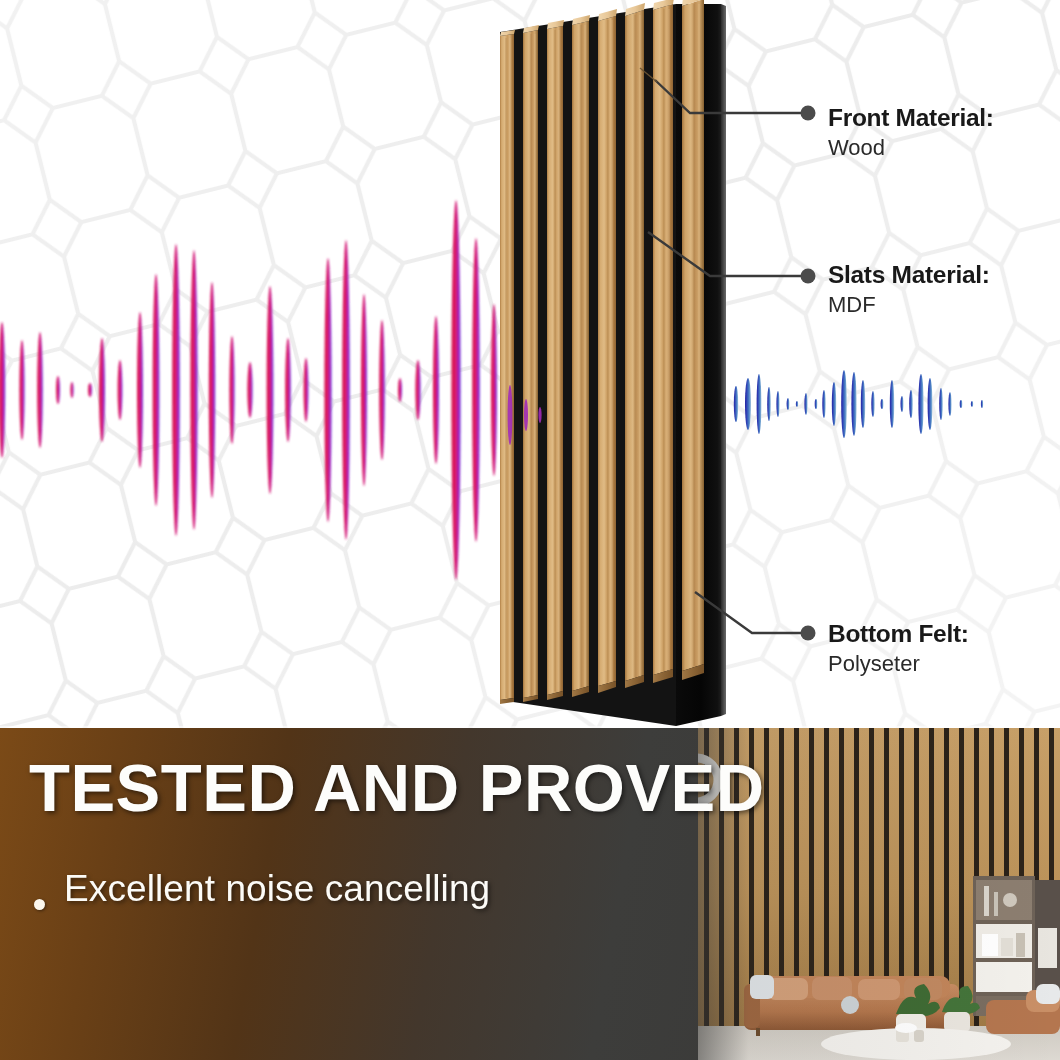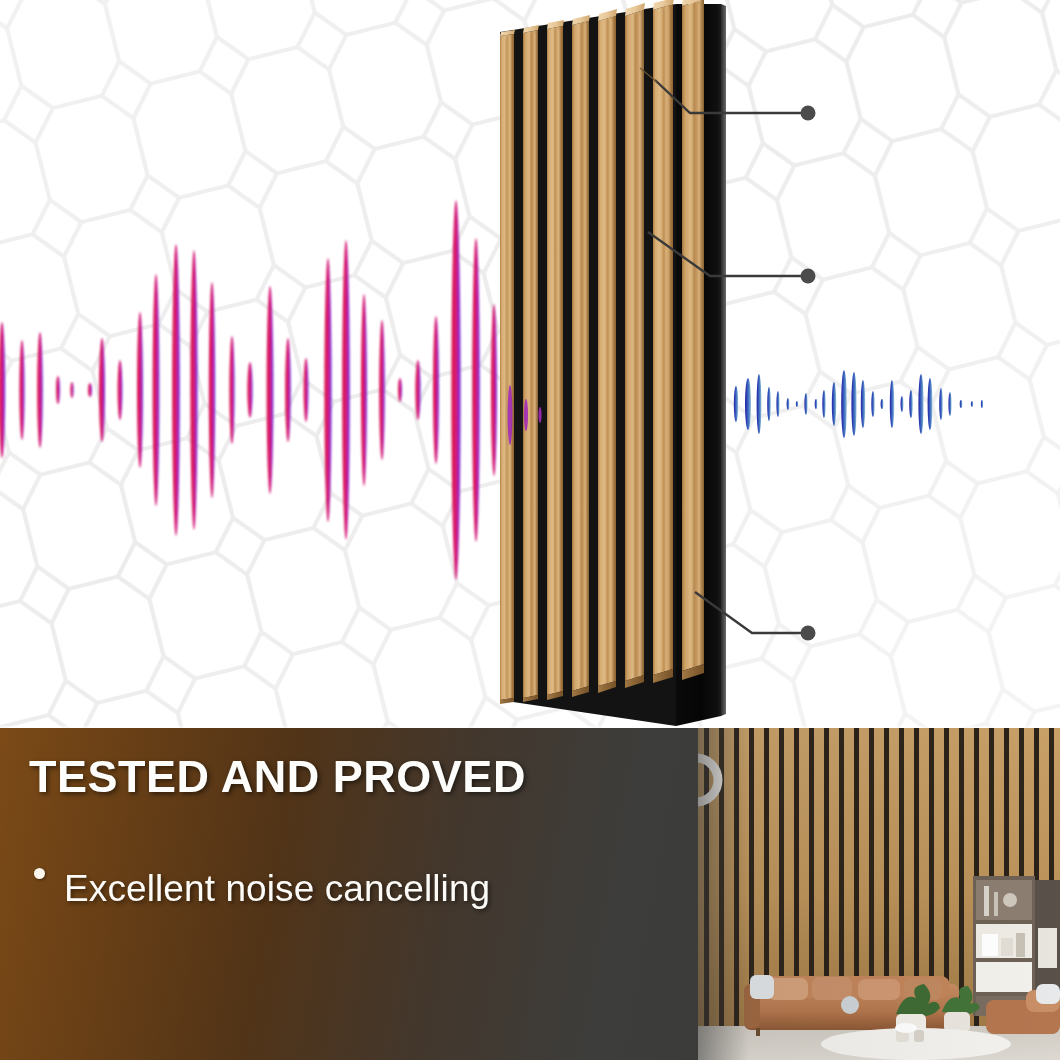--- a/index.html
+++ b/index.html
@@ -62,28 +62,28 @@
     position:absolute; right:0; top:0; width:362px; height:332px;
     overflow:hidden;
   }
   .section-divider {
     position:absolute; left:0; top:726px; width:1060px; height:2px;
     background:rgba(255,255,255,0.55);
   }
 
   .tested-heading {
     position:absolute; left:29px; top:26px;
-    font-size:45px; font-weight:bold; color:#fdfdfb;
+    font-size:67px; font-weight:bold; color:#fdfdfb;
     letter-spacing:0.5px; line-height:1;
     text-shadow:2px 2px 5px rgba(0,0,0,0.55);
     white-space:nowrap;
   }
   .bullet-list { position:absolute; left:34px; top:140px; width:600px; }
   .bullet-row {
-    display:flex; align-items:flex-start; margin-bottom:30px;
+    display:flex; align-items:flex-end; margin-bottom:30px;
   }
   .bullet-dot {
     width:11px; height:11px; border-radius:50%;
     background:#fbf7ee; flex:0 0 auto; margin-right:19px;
     box-shadow:1px 1px 3px rgba(0,0,0,0.45);
   }
   .bullet-text {
     font-size:37px; color:#fcfbf7; font-weight:normal;
     letter-spacing:0.1px; white-space:nowrap;
     text-shadow:2px 2px 4px rgba(0,0,0,0.5);
@@ -319,20 +319,34 @@
         <circle cx="208" cy="113" r="7.5"></circle>
         <circle cx="208" cy="276" r="7.5"></circle>
         <circle cx="208" cy="633" r="7.5"></circle>
       </g>
 
       <g stroke="#6b5433" stroke-width="1.4" fill="none" opacity="0.9">
         <line x1="40" y1="68" x2="57" y2="82"></line>
       </g>
     </svg>
 
+    <div class="callouts">
+      <div class="callout callout-1">
+        <div class="c-title">Front Material:</div>
+        <div class="c-value">Wood</div>
+      </div>
+      <div class="callout callout-2">
+        <div class="c-title">Slats Material:</div>
+        <div class="c-value">MDF</div>
+      </div>
+      <div class="callout callout-3">
+        <div class="c-title">Bottom Felt:</div>
+        <div class="c-value">Polyseter</div>
+      </div>
+    </div>
   </div>
 
   <div class="bottom-section">
 
     <div class="room-photo">
       <svg viewBox="0 0 362 332" preserveAspectRatio="none" width="362" height="332">
         <defs>
           <linearGradient id="wallG" x1="0" y1="0" x2="0" y2="1">
             <stop offset="0%" stop-color="#c8a068"></stop>
             <stop offset="55%" stop-color="#bb9259"></stop>

